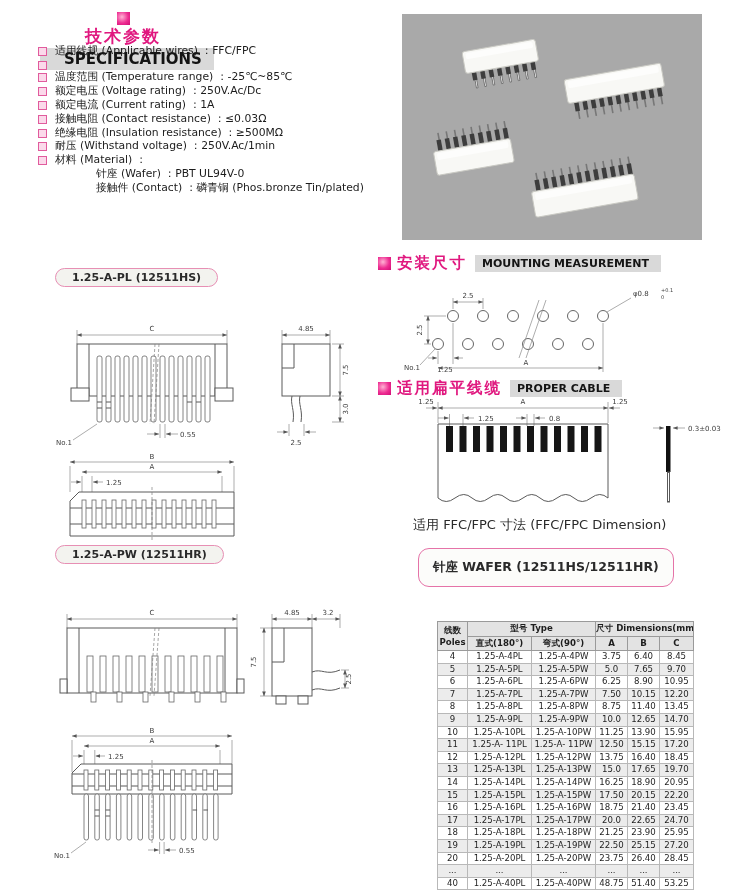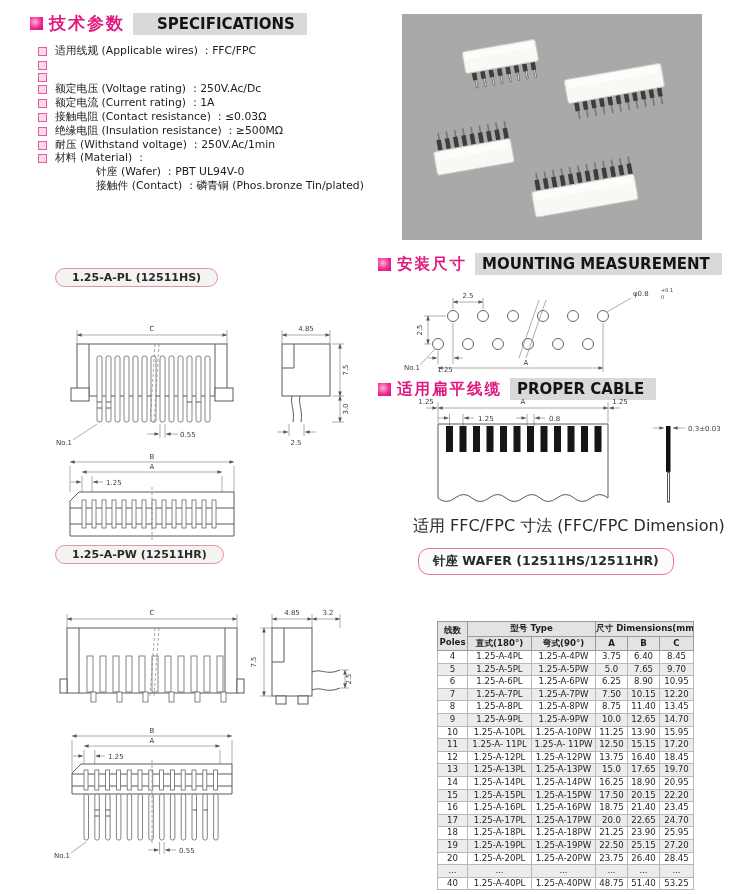--- a/index.html
+++ b/index.html
@@ -14,38 +14,38 @@
   .sec-head { display:flex; align-items:center; white-space:nowrap; }
   .big-bullet {
     display:inline-block; width:13px; height:13px; margin-right:6px;
     background:radial-gradient(circle at 38% 38%, #ffb3d4 0%, #ee2d92 55%, #d00c75 100%);
   }
   .sec-zh { color:#e0187f; font-weight:bold; margin-right:8px; letter-spacing:2px; }
   .sec-en { background:#d9d9d9; color:#141414; font-weight:bold; padding:2px 12px 2px 7px; }
   .h-big .sec-zh { font-size:17px; }
   .h-big .sec-en { font-size:15px;padding-left:24px; }
   .h-mid .sec-zh { font-size:15.5px; }
-  .h-mid .sec-en { font-size:15px; }
+  .h-mid .sec-en { font-size:11px; }
 
   
   .spec-item { display:flex; align-items:flex-start; line-height:13.9px; font-size:10.8px; color:#1c1c1c; }
   .spec-item .sq {
     flex:0 0 auto; width:7px; height:7px; margin:3px 8px 0 8px;
     border:1.5px solid #e15b9d; background:#fbd9ea;
   }
   .spec-item.indent { padding-left:66px; }
   .spec-text { white-space:pre-wrap; }
 
   
   .pill {
     display:inline-block; border:1.3px solid #e78fb4; border-radius:11px;
     background:#f3f3ef; padding:2px 16px; font-size:11px; font-weight:bold; color:#2a2a2a;
     white-space:nowrap;
   }
-  .pill-big { font-size:12.5px; background:#fcfcfa; border:1.5px solid #e573a8; padding:4px 14px; }
+  .pill-big { font-size:12.5px; background:#fcfcfa; border:1.5px solid #e573a8; padding:10px 14px; }
 
   
   svg text { font-family:"DejaVu Sans",sans-serif; font-size:7px; fill:#3c3c3c; }
   svg .ol  { stroke:#5a5a5a; stroke-width:1; fill:none; }
   svg .ow  { stroke:#5a5a5a; stroke-width:1; fill:#ffffff; }
   svg .dl  { stroke:#8a8a8a; stroke-width:0.7; fill:none; }
   svg .dsh { stroke:#808080; stroke-width:0.7; stroke-dasharray:3,2; fill:none; }
   svg .comb rect { stroke:#666; stroke-width:0.8; fill:#fff; }
   svg .holes circle { stroke:#555; stroke-width:0.9; fill:#fff; }
 
@@ -54,49 +54,50 @@
   .wafer-table th, .wafer-table td {
     border:0.8px solid #b8b8b8; text-align:center; padding:0;
     font-size:8.6px; line-height:11.6px; height:11.6px; color:#1e1e1e;
     overflow:hidden; white-space:nowrap;
   }
   .wafer-table th { background:#e3e3e3; font-weight:bold; line-height:13.5px; height:13.5px; border-color:#9a9a9a; }
   .wafer-table tr.alt td { background:#ececec; }
   .wafer-table td { background:#ffffff; }
   .wafer-table .th2 div { line-height:12.5px; height:12.5px; }
 
-  .caption { font-size:16px; color:#2a2a2a; }
+  .caption { font-size:13px; color:#2a2a2a; }
 </style>
 </head>
 <body>
 
 <svg width="0" height="0" style="position:absolute" aria-hidden="true">
   <defs>
     <marker id="arw" viewBox="0 0 8 8" refX="7.5" refY="4" markerWidth="7" markerHeight="7" orient="auto-start-reverse">
       <path d="M0,1 L8,4 L0,7 z" fill="#555"></path>
     </marker>
   </defs>
 </svg>
 
-<div class="abs sec-head h-big" style="left:30px; top:12px;">
+<div class="abs sec-head h-big" style="left:40px; top:12px;flex-direction:column;">
   <span class="big-bullet"></span>
   <span class="sec-zh">技术参数</span>
   <span class="sec-en">SPECIFICATIONS</span>
 </div>
 
 <div class="abs" style="left:30px; top:44px; width:365px;">
     <div class="spec-item">
       <span class="sq"></span>
       <span class="spec-text">适用线规 (Applicable wires) ：FFC/FPC</span>
     </div>
     <div class="spec-item">
       <span class="sq"></span>
     </div>
     <div class="spec-item">
       <span class="sq"></span>
+      <span class="spec-text">温度范围 (Temperature range) ：-25℃~85℃</span>
     </div>
     <div class="spec-item">
       <span class="sq"></span>
       <span class="spec-text">额定电压 (Voltage rating) ：250V.Ac/Dc</span>
     </div>
     <div class="spec-item">
       <span class="sq"></span>
       <span class="spec-text">额定电流 (Current rating) ：1A</span>
     </div>
     <div class="spec-item">

